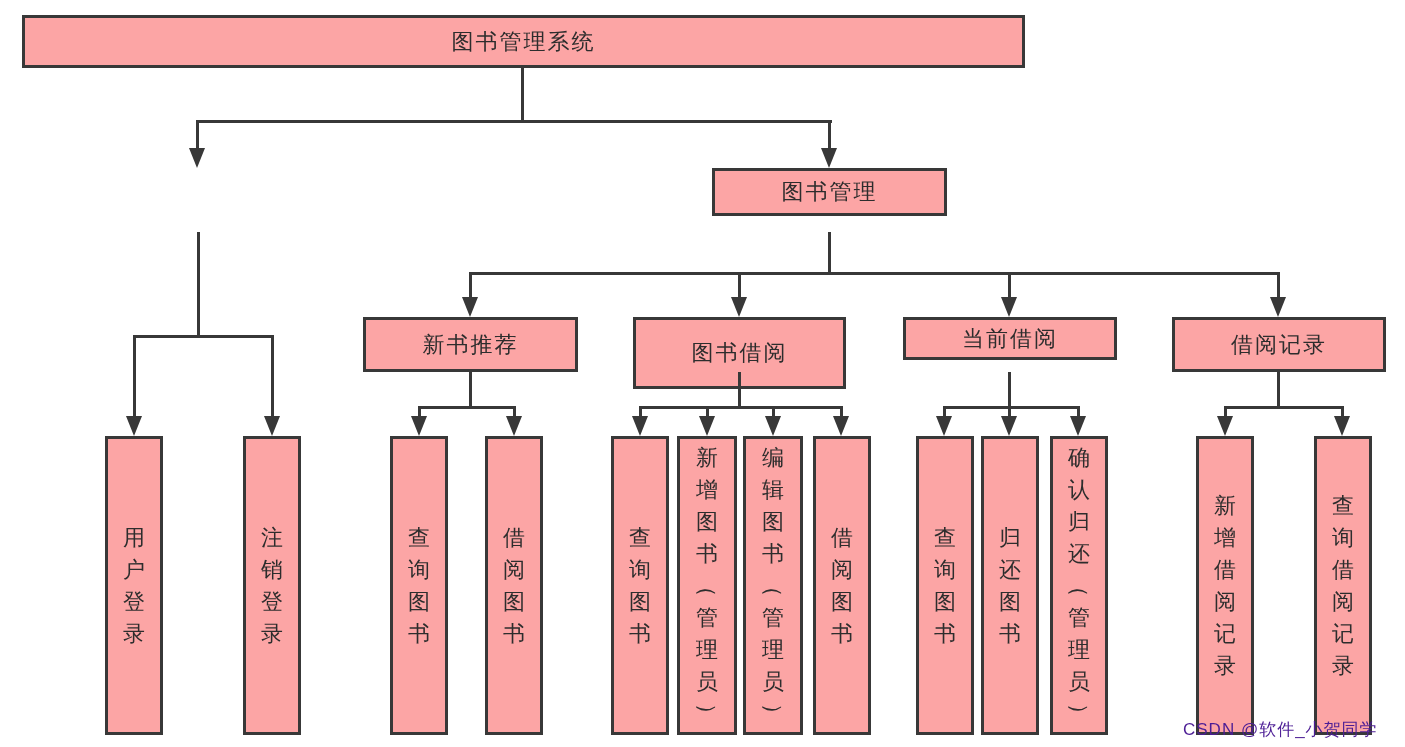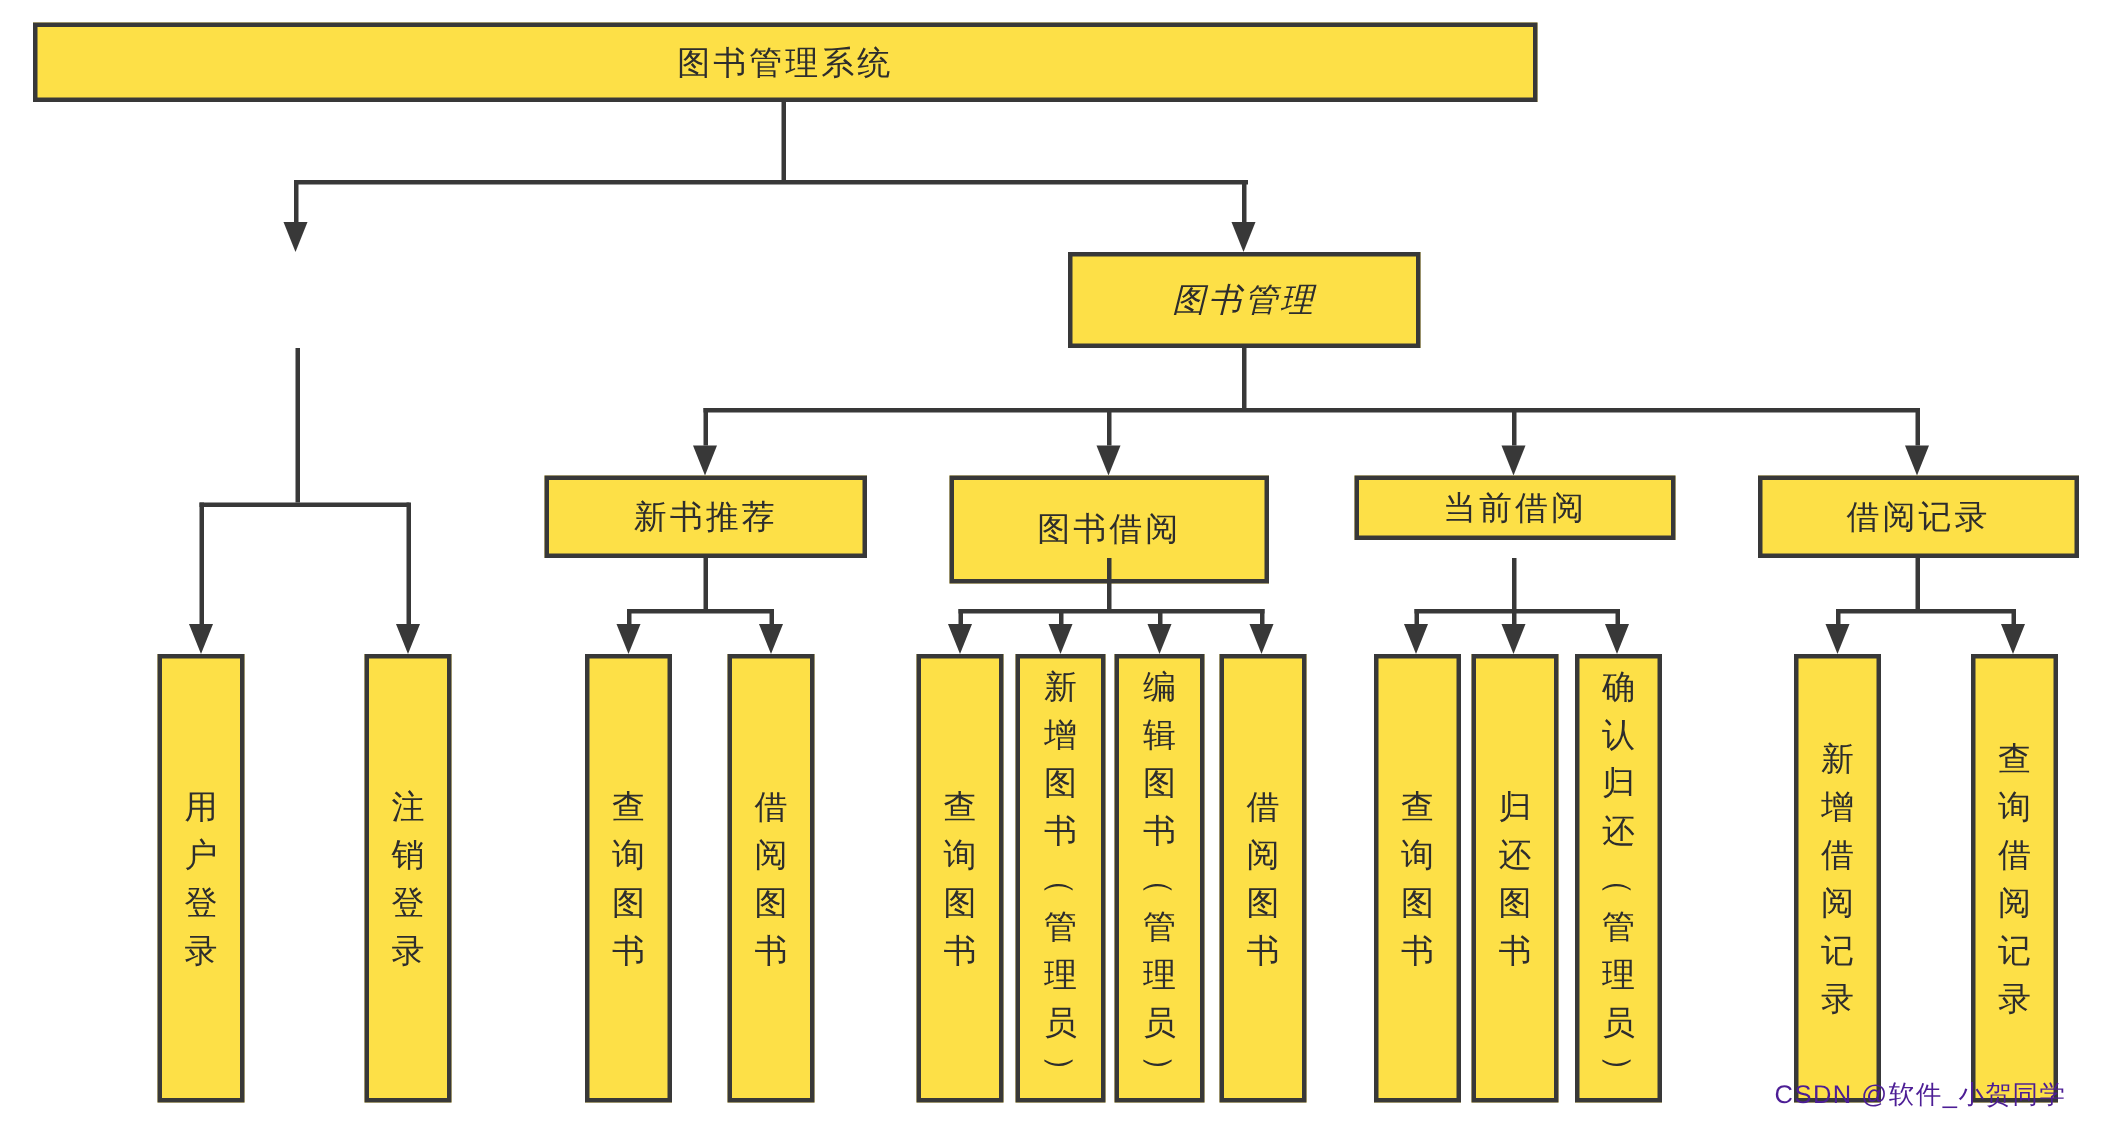--- a/index.html
+++ b/index.html
@@ -7,21 +7,21 @@
     position:relative;
     width:1405px; height:747px;
     background:#ffffff;
     font-family:"Liberation Sans", sans-serif;
     overflow:hidden;
   }
   .box {
     position:absolute;
     box-sizing:border-box;
     border:3px solid #383838;
-    background:#fde047;
+    background:#fca5a5;
     display:flex;
     align-items:center;
     justify-content:center;
     color:#2d2d2d;
   }
   .h-label {
     font-size:22px;
     letter-spacing:2px;
     white-space:nowrap;
     color:#2d2d2d;
@@ -65,21 +65,21 @@
     <span class="h-label">图书管理系统</span>
   </div>
 
   <div class="vline" style="left:521px; top:68px; height:52px;"></div>
   <div class="hline" style="left:196px; top:120px; width:636px;"></div>
   <div class="vline" style="left:196px; top:120px; height:28px;"></div>
   <div class="arrow" style="left:189px; top:148px;"></div>
   <div class="vline" style="left:828px; top:120px; height:28px;"></div>
   <div class="arrow" style="left:821px; top:148px;"></div>
 
-  <div class="box" style="left:712px; top:168px; width:235px; height:64px;font-style:italic;">
+  <div class="box" style="left:712px; top:168px; width:235px; height:48px;">
     <span class="h-label">图书管理</span>
   </div>
 
   <div class="vline" style="left:197px; top:232px; height:103px;"></div>
   <div class="hline" style="left:133px; top:335px; width:140px;"></div>
   <div class="vline" style="left:133px; top:335px; height:81px;"></div>
   <div class="arrow" style="left:126px; top:416px;"></div>
   <div class="vline" style="left:271px; top:335px; height:81px;"></div>
   <div class="arrow" style="left:264px; top:416px;"></div>
 

